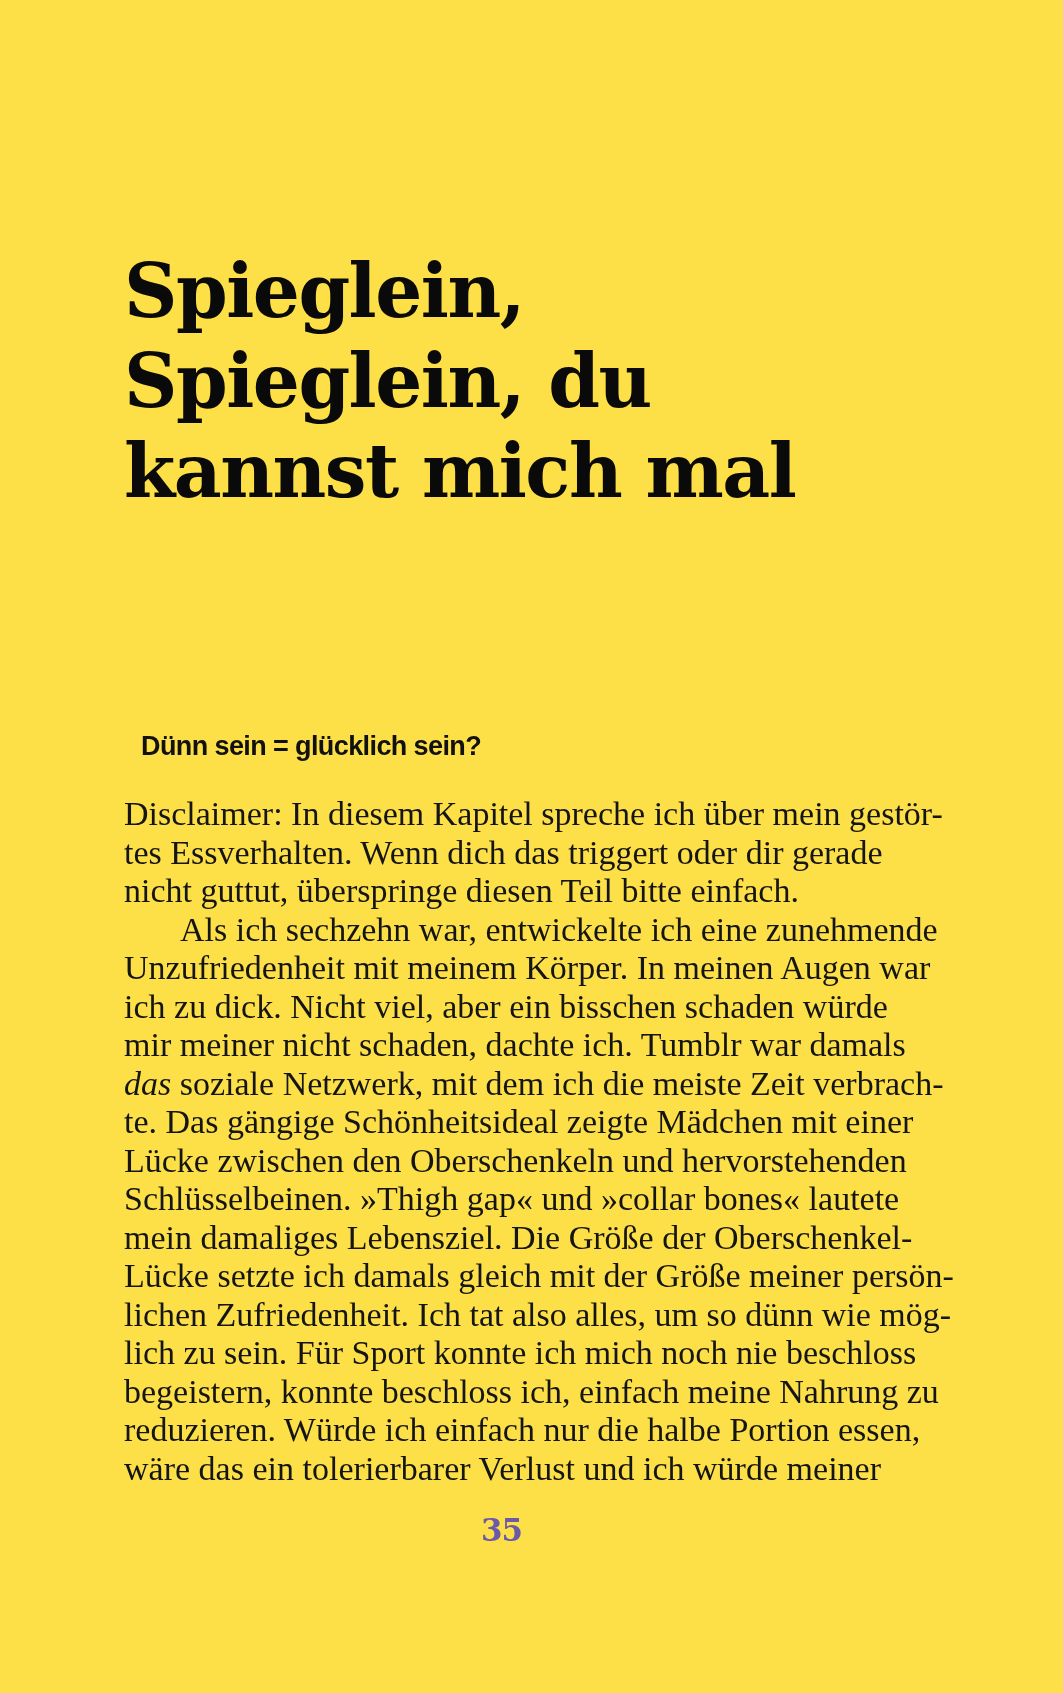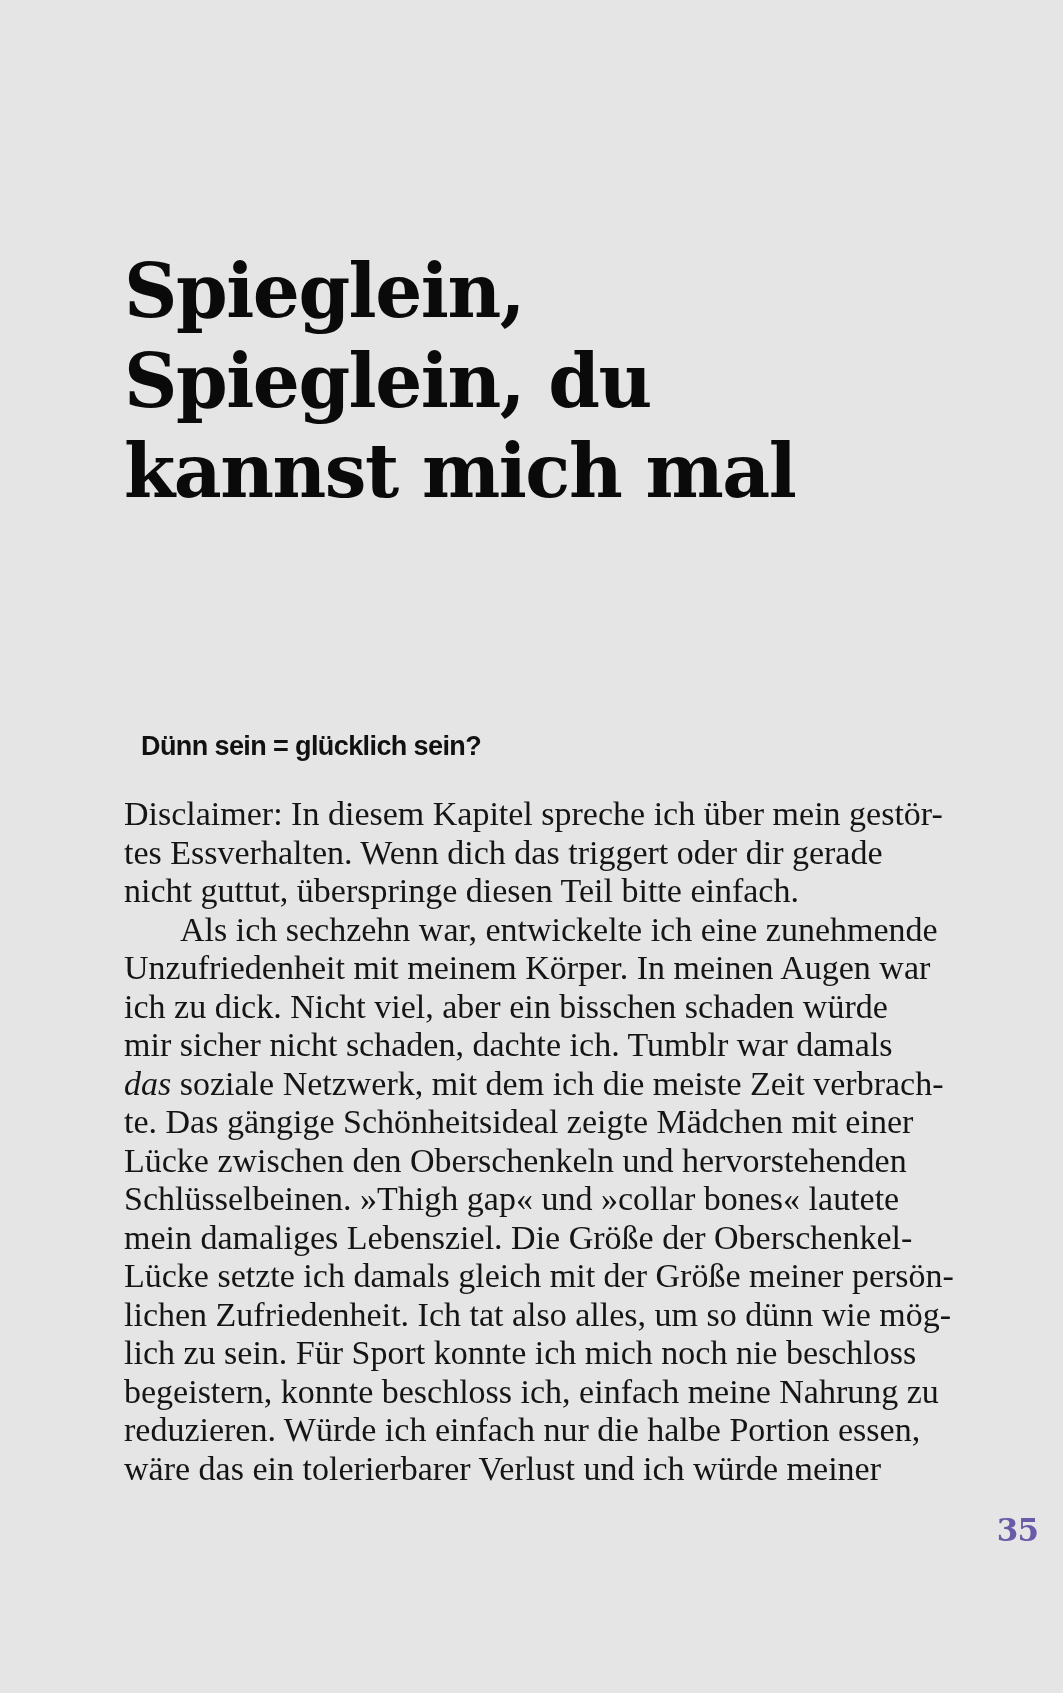--- a/index.html
+++ b/index.html
@@ -12,21 +12,21 @@
     height: 1693px;
     position: relative;
     overflow: hidden;
     color: #111111;
   }
   .page {
     position: absolute;
     left: 0; top: 0;
     width: 1063px;
     height: 1693px;
-    background: #e5e5e5;
+    background: #fde047;
   }
   .chapter-title {
     position: absolute;
     left: 124px;
     top: 246px;
     width: 820px;
     margin: 0;
     font-family: "DejaVu Serif", "Liberation Serif", serif;
     font-weight: bold;
     font-size: 74px;
@@ -77,27 +77,26 @@
     padding-left: 56px;
   }
   .body-text em {
     font-style: italic;
   }
   .page-number {
     position: absolute;
     left: 0;
     width: 1003px;
     top: 1510px;
-    text-align: right;
+    text-align: center;
     font-family: "DejaVu Serif", "Liberation Serif", serif;
     font-weight: bold;
     font-size: 31px;
     line-height: 40px;
     letter-spacing: -1px;
-    margin-left: 35px;
   }
 </style>
 </head>
 <body style="background: rgb(255, 255, 255);">
 
 <div class="page">
 
   <h1 class="chapter-title">
     <span class="tline">Spieglein,</span>
     <span class="tline">Spieglein, du</span>
@@ -111,21 +110,21 @@
     <div>
       <span class="line">Disclaimer: In diesem Kapitel spreche ich über mein gestör-</span>
       <span class="line">tes Essverhalten. Wenn dich das triggert oder dir gerade</span>
       <span class="line last">nicht guttut, überspringe diesen Teil bitte einfach.</span>
     </div>
 
     <div>
       <span class="line indent">Als ich sechzehn war, entwickelte ich eine zunehmende</span>
       <span class="line">Unzufriedenheit mit meinem Körper. In meinen Augen war</span>
       <span class="line">ich zu dick. Nicht viel, aber ein bisschen schaden würde</span>
-      <span class="line">mir sicher nicht schaden, dachte ich. Tumblr war damals</span>
+      <span class="line">mir meiner nicht schaden, dachte ich. Tumblr war damals</span>
       <span class="line"><em>das</em><span> soziale Netzwerk, mit dem ich die meiste Zeit verbrach-</span></span>
       <span class="line">te. Das gängige Schönheitsideal zeigte Mädchen mit einer</span>
       <span class="line">Lücke zwischen den Oberschenkeln und hervorstehenden</span>
       <span class="line">Schlüsselbeinen. »Thigh gap« und »collar bones« lautete</span>
       <span class="line">mein damaliges Lebensziel. Die Größe der Oberschenkel-</span>
       <span class="line">Lücke setzte ich damals gleich mit der Größe meiner persön-</span>
       <span class="line">lichen Zufriedenheit. Ich tat also alles, um so dünn wie mög-</span>
       <span class="line">lich zu sein. Für Sport konnte ich mich noch nie beschloss</span>
       <span class="line">begeistern, konnte beschloss ich, einfach meine Nahrung zu</span>
       <span class="line">reduzieren. Würde ich einfach nur die halbe Portion essen,</span>

